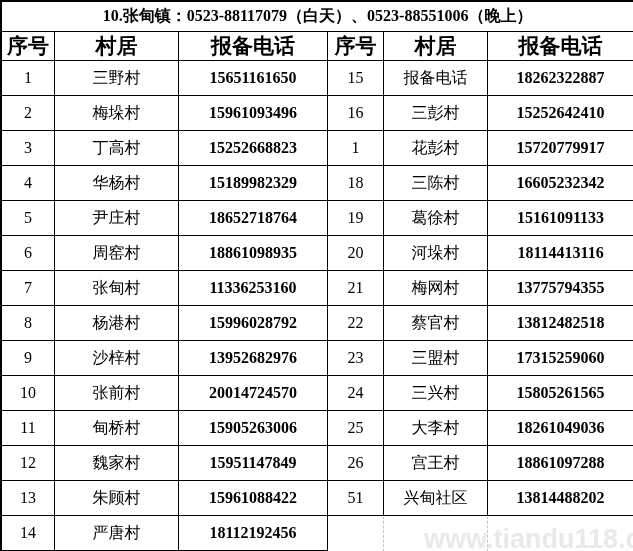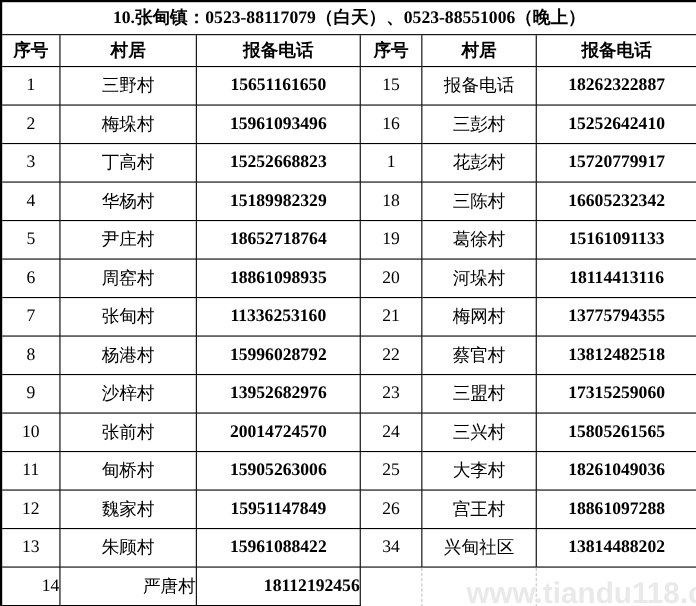--- a/index.html
+++ b/index.html
@@ -30,26 +30,26 @@
   }
   .title-cell {
     height: 29px;
     font-weight: bold;
     font-size: 16px;
     border-right-width: 2px;
   }
   th.col-header {
     height: 28px;
     font-weight: bold;
-    font-size: 16px;
+    font-size: 21px;
   }
   .data-row td { height: 34px; font-size: 16px; }
   .c-ph { font-size: 17px; font-weight: bold; }
   td.outer-right, th.outer-right { border-right-width: 2px; }
-  td.outer-bottom { border-bottom-width: 2px; text-align: right; }
+  td.outer-bottom { border-bottom-width: 2px; }
   td.ghost {
     border-right: 1px dashed #c6c6c6;
     border-bottom: 1px dashed #c6c6c6;
   }
   .watermark {
     position: absolute;
     left: 424px;
     top: 524px;
     font-family: "Liberation Sans", "DejaVu Sans", sans-serif;
     font-weight: bold;
@@ -176,21 +176,21 @@
       <td class="c-vil">魏家村</td>
       <td class="c-ph">15951147849</td>
       <td class="c-no">26</td>
       <td class="c-vil">宫王村</td>
       <td class="c-ph outer-right">18861097288</td>
     </tr>
     <tr class="data-row">
       <td class="c-no">13</td>
       <td class="c-vil">朱顾村</td>
       <td class="c-ph">15961088422</td>
-      <td class="c-no">34</td>
+      <td class="c-no">51</td>
       <td class="c-vil">兴甸社区</td>
       <td class="c-ph outer-right">13814488202</td>
     </tr>
     <tr class="data-row">
       <td class="c-no outer-bottom">14</td>
       <td class="c-vil outer-bottom">严唐村</td>
       <td class="c-ph outer-bottom">18112192456</td>
       <td class="c-no ghost"></td>
       <td class="c-vil ghost"></td>
       <td class="c-ph ghost"></td>

